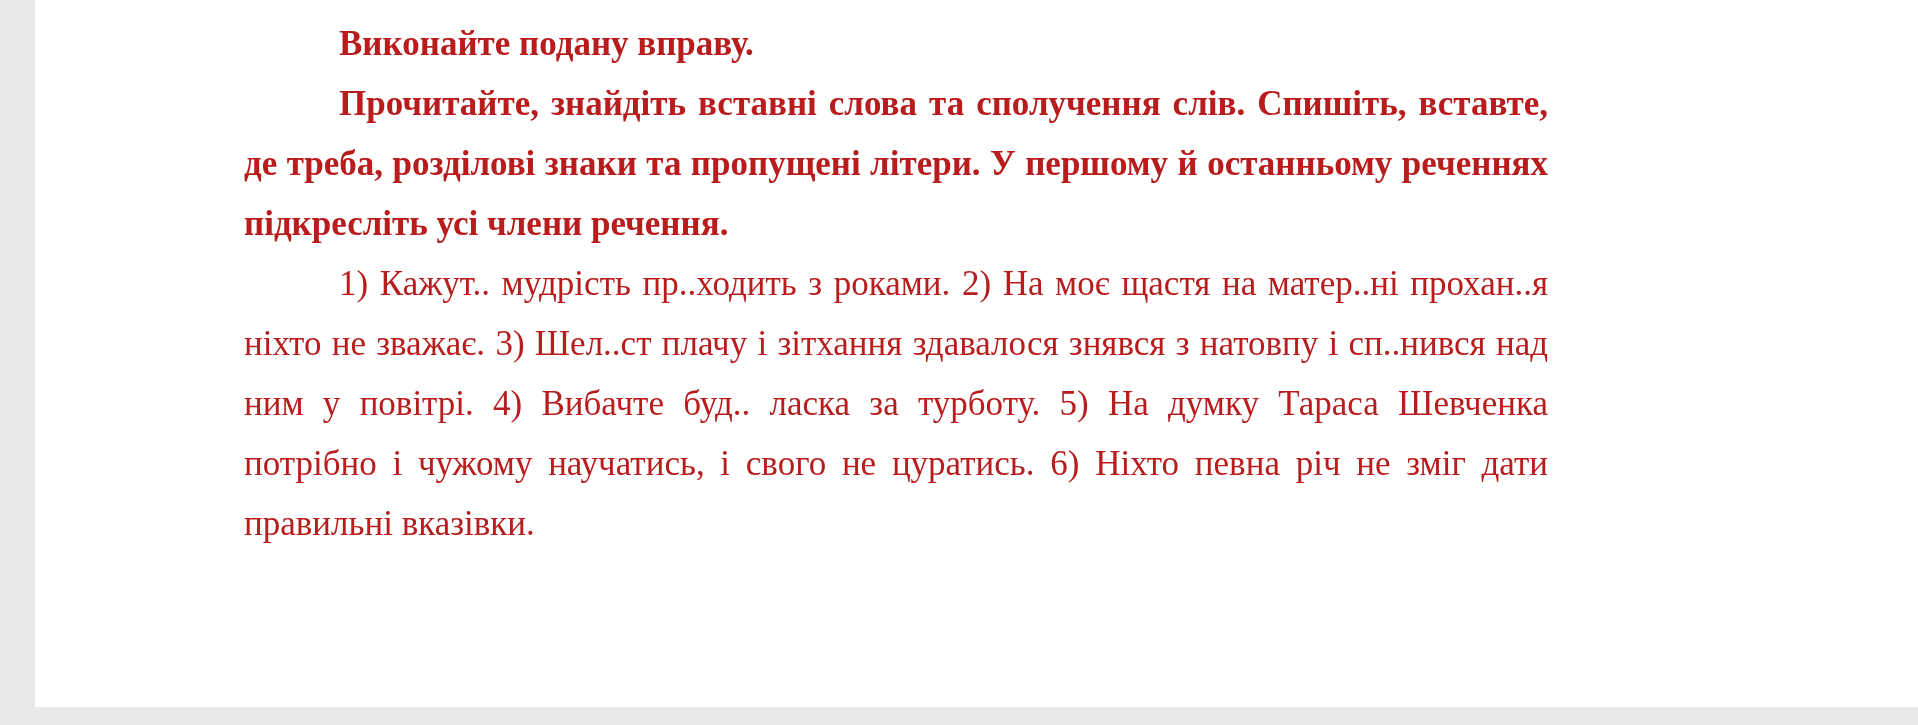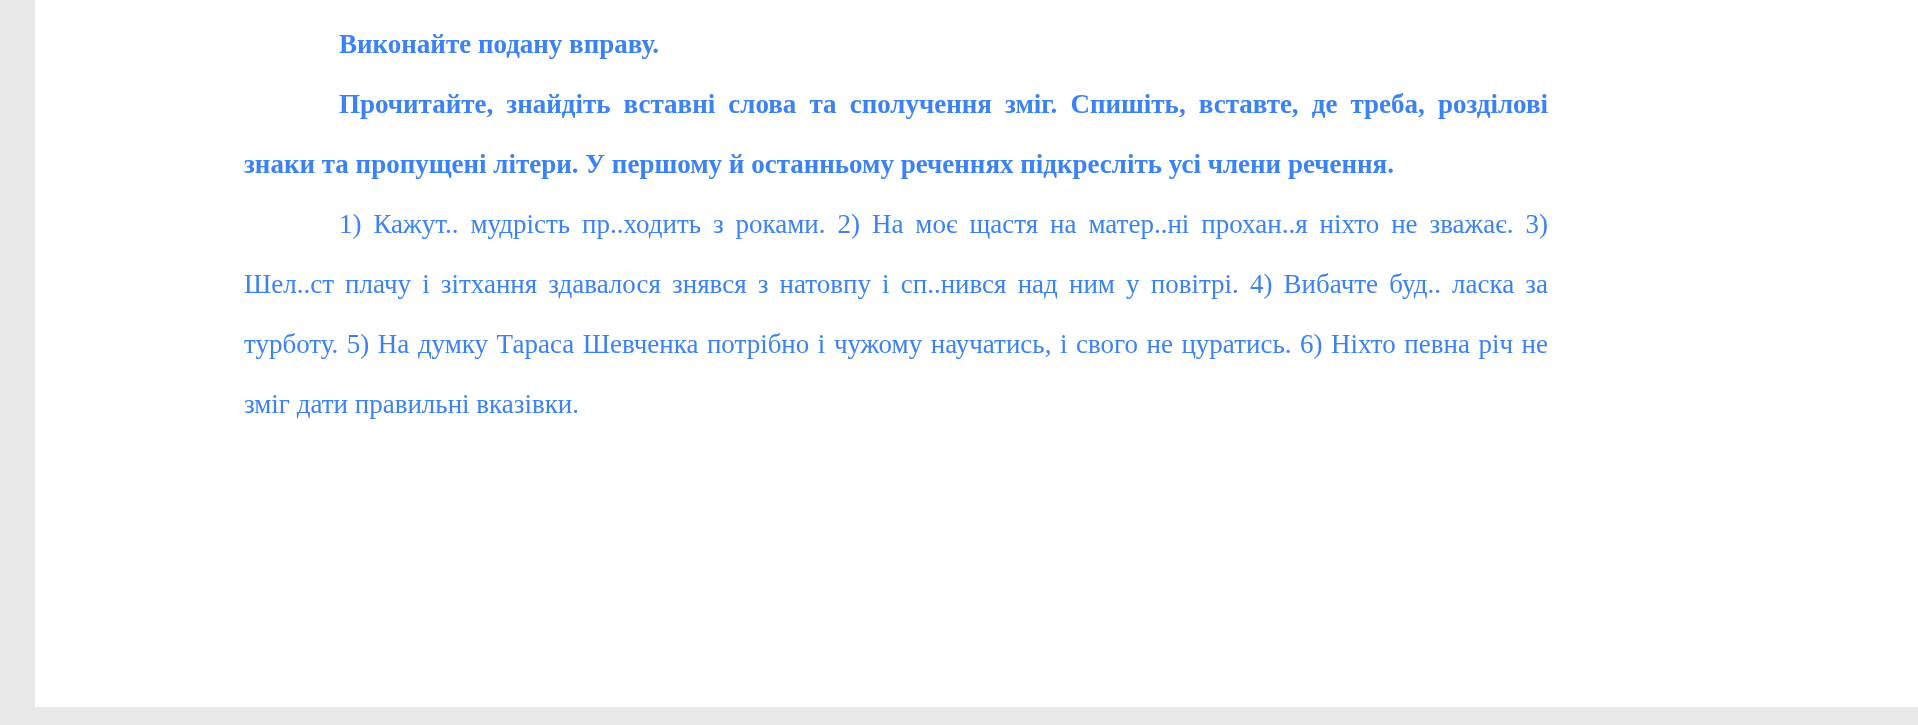--- a/index.html
+++ b/index.html
@@ -25,22 +25,22 @@
   #content {
     position: absolute;
     left: 209px;
     top: 0;
     width: 1304px;
     padding-top: 14px;
     box-sizing: border-box;
   }
   p {
     margin: 0;
-    color: #3b82f6;
-    font-size: 27px;
+    color: #b91c1c;
+    font-size: 35px;
     line-height: 60px;
     text-align: justify;
     text-indent: 95px;
   }
   p.bold {
     font-weight: bold;
   }
   
   .edge-left {
     position: absolute;
@@ -60,18 +60,18 @@
   }
 </style>
 </head>
 <body>
 
 <div class="edge-left"></div>
 
 <div id="page">
   <div id="content">
     <p class="bold">Виконайте подану вправу.</p>
-    <p class="bold">Прочитайте, знайдіть вставні слова та сполучення зміг. Спишіть, вставте, де треба, розділові знаки та пропущені літери. У першому й останньому реченнях підкресліть усі члени речення.</p>
+    <p class="bold">Прочитайте, знайдіть вставні слова та сполучення слів. Спишіть, вставте, де треба, розділові знаки та пропущені літери. У першому й останньому реченнях підкресліть усі члени речення.</p>
     <p>1) Кажут.. мудрість пр..ходить з роками. 2) На моє щастя на матер..ні прохан..я ніхто не зважає. 3) Шел..ст плачу і зітхання здавалося знявся з натовпу і сп..нився над ним у повітрі. 4) Вибачте буд.. ласка за турботу.   5) На думку Тараса Шевченка потрібно і чужому научатись, і свого не цуратись. 6) Ніхто певна річ не зміг дати правильні вказівки.</p>
   </div>
 </div>
 
 <div class="edge-bottom"></div>
 
 </body></html>

